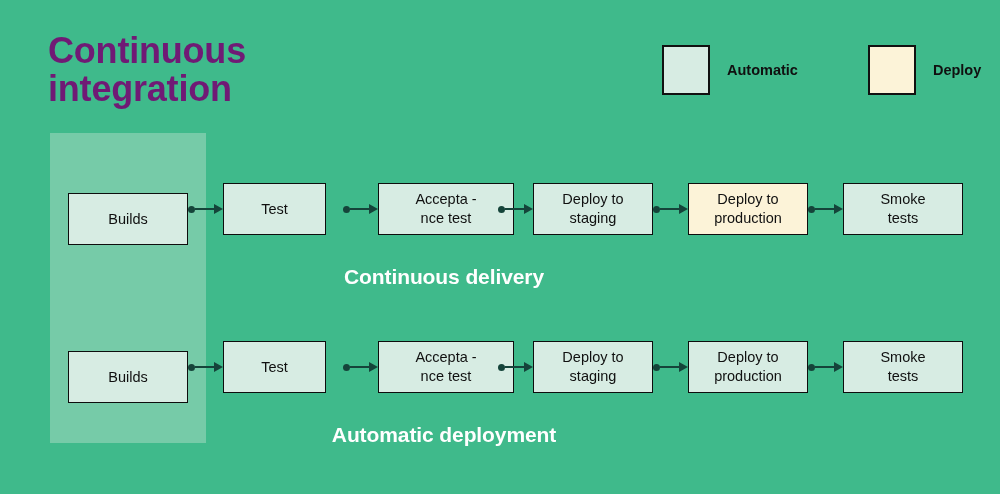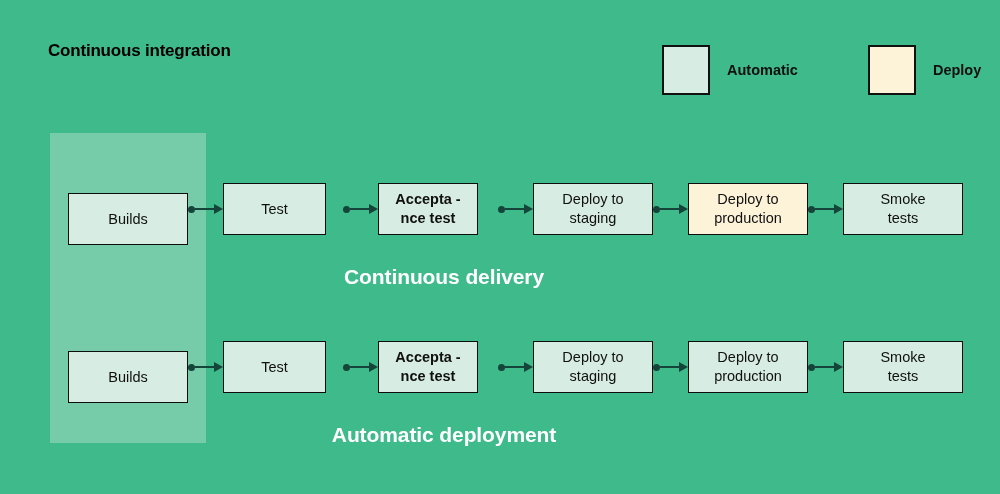--- a/index.html
+++ b/index.html
@@ -29,22 +29,22 @@
     height: 310px;
     background: #76cba8;
   }
 
   
   #main-title {
     position: absolute;
     left: 48px;
     top: 32px;
     width: 300px;
-    color: #000000;
-    font-size: 17px;
+    color: #701a75;
+    font-size: 36px;
     font-weight: bold;
     line-height: 38px;
     letter-spacing: -0.2px;
   }
 
   
   #legend {
     position: absolute;
     left: 662px;
     top: 45px;
@@ -93,21 +93,21 @@
     text-align: center;
     color: #101010;
     font-size: 14.5px;
     line-height: 19px;
     background: #d7ece3;
   }
   .node.manual { background: #fcf3d8; }
 
   .node-0 { left: 68px;  width: 120px; margin-top: 20px; }
   .node-1 { left: 223px; width: 103px; }
-  .node-2 { left: 378px; width: 100px; font-weight: bold; }
+  .node-2 { left: 378px; width: 136px; }
   .node-3 { left: 533px; width: 120px; }
   .node-4 { left: 688px; width: 120px; }
   .node-5 { left: 843px; width: 120px; }
 
   
   .connector {
     position: absolute;
     height: 12px;
     top: 20px;
     display: flex;

